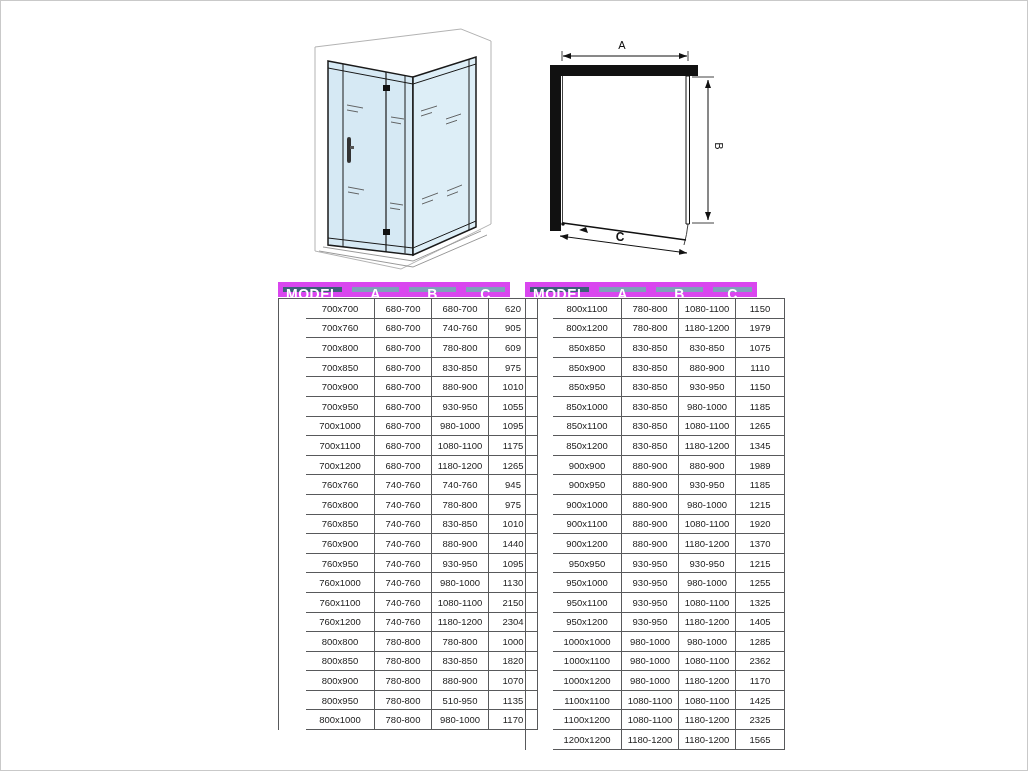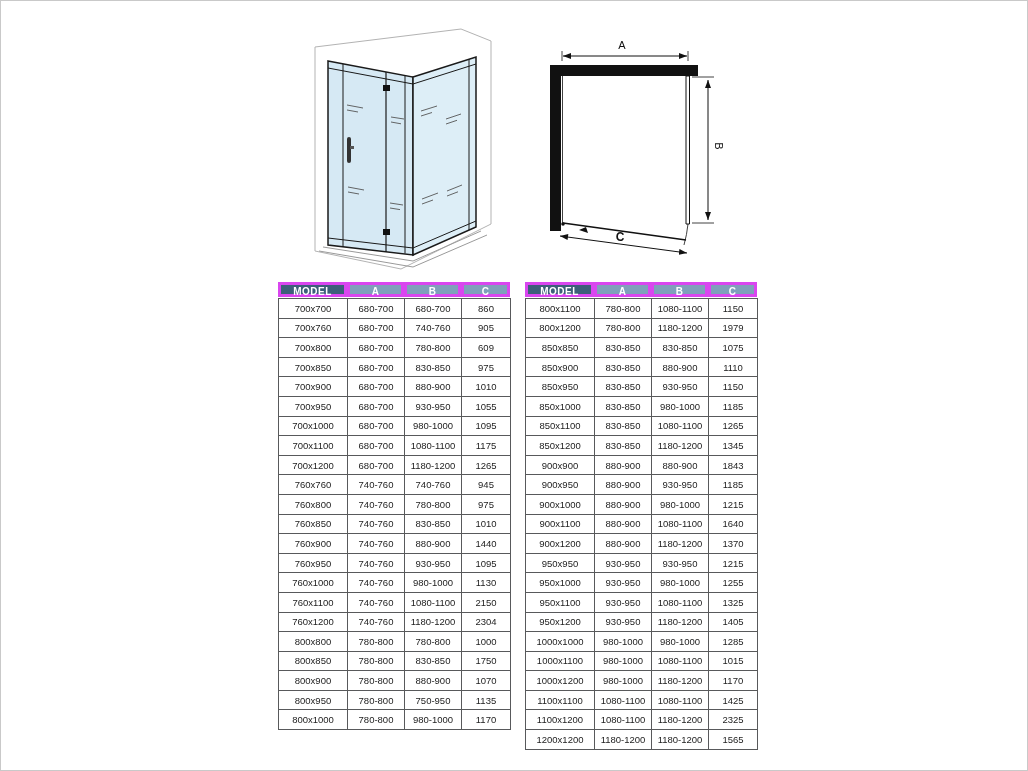--- a/index.html
+++ b/index.html
@@ -11,28 +11,28 @@
     box-sizing:border-box;
     margin:0 auto;
     font-family:"Liberation Sans", sans-serif;
     overflow:hidden;
   }
   svg{display:block;}
   
   .spec-table{position:absolute;}
   .thead{display:flex;margin-bottom:1px;}
   .th{
-    color:#fff;font-weight:bold;font-size:10px;
+    color:#fff;font-weight:bold;font-size:14px;
     height:15px;line-height:14px;text-align:center;
-    border:3px solid #d946ef;box-sizing:border-box;
+    border:5px solid #d946ef;box-sizing:border-box;
     letter-spacing:0.5px;
   }
   .th-model{background:var(--header-model-bg,#3d5f7a);}
   .th-dim{background:var(--header-dim-bg,#7fa0bb);}
-  .tgrid{border-top:1px solid var(--grid-line,#58595b);border-left:1px solid var(--grid-line,#58595b);display:inline-block;}
+  .tgrid{border-top:1px solid var(--grid-line,#58595b);border-left:1px solid var(--grid-line,#58595b);display:inline-block;padding-left:27px;}
   .trow{display:flex;height:19.6px;}
   .td{
     border-right:1px solid var(--grid-line,#58595b);
     border-bottom:1px solid var(--grid-line,#58595b);
     box-sizing:border-box;
     display:flex;align-items:center;justify-content:center;
     font-size:9.5px;color:#222;
   }
   .col0{width:69px;}
   .col1{width:57px;}
@@ -151,21 +151,21 @@
 
   <div class="spec-table table-1"><div class="thead">
         <div class="th col0 th-model">MODEL</div>
         <div class="th col1 th-dim">A</div>
         <div class="th col2 th-dim">B</div>
         <div class="th col3 th-dim">C</div>
       </div><div class="tgrid"><div class="trow">
           <div class="td col0">700x700</div>
           <div class="td col1">680-700</div>
           <div class="td col2">680-700</div>
-          <div class="td col3">860</div>
+          <div class="td col3">620</div>
         </div><div class="trow">
           <div class="td col0">700x760</div>
           <div class="td col1">680-700</div>
           <div class="td col2">740-760</div>
           <div class="td col3">905</div>
         </div><div class="trow">
           <div class="td col0">700x800</div>
           <div class="td col1">680-700</div>
           <div class="td col2">780-800</div>
           <div class="td col3">609</div>
@@ -241,30 +241,30 @@
           <div class="td col3">2304</div>
         </div><div class="trow">
           <div class="td col0">800x800</div>
           <div class="td col1">780-800</div>
           <div class="td col2">780-800</div>
           <div class="td col3">1000</div>
         </div><div class="trow">
           <div class="td col0">800x850</div>
           <div class="td col1">780-800</div>
           <div class="td col2">830-850</div>
-          <div class="td col3">1750</div>
+          <div class="td col3">1820</div>
         </div><div class="trow">
           <div class="td col0">800x900</div>
           <div class="td col1">780-800</div>
           <div class="td col2">880-900</div>
           <div class="td col3">1070</div>
         </div><div class="trow">
           <div class="td col0">800x950</div>
           <div class="td col1">780-800</div>
-          <div class="td col2">750-950</div>
+          <div class="td col2">510-950</div>
           <div class="td col3">1135</div>
         </div><div class="trow">
           <div class="td col0">800x1000</div>
           <div class="td col1">780-800</div>
           <div class="td col2">980-1000</div>
           <div class="td col3">1170</div>
         </div></div></div>
   <div class="spec-table table-2"><div class="thead">
         <div class="th col0 th-model">MODEL</div>
         <div class="th col1 th-dim">A</div>
@@ -307,36 +307,36 @@
           <div class="td col3">1265</div>
         </div><div class="trow">
           <div class="td col0">850x1200</div>
           <div class="td col1">830-850</div>
           <div class="td col2">1180-1200</div>
           <div class="td col3">1345</div>
         </div><div class="trow">
           <div class="td col0">900x900</div>
           <div class="td col1">880-900</div>
           <div class="td col2">880-900</div>
-          <div class="td col3">1843</div>
+          <div class="td col3">1989</div>
         </div><div class="trow">
           <div class="td col0">900x950</div>
           <div class="td col1">880-900</div>
           <div class="td col2">930-950</div>
           <div class="td col3">1185</div>
         </div><div class="trow">
           <div class="td col0">900x1000</div>
           <div class="td col1">880-900</div>
           <div class="td col2">980-1000</div>
           <div class="td col3">1215</div>
         </div><div class="trow">
           <div class="td col0">900x1100</div>
           <div class="td col1">880-900</div>
           <div class="td col2">1080-1100</div>
-          <div class="td col3">1640</div>
+          <div class="td col3">1920</div>
         </div><div class="trow">
           <div class="td col0">900x1200</div>
           <div class="td col1">880-900</div>
           <div class="td col2">1180-1200</div>
           <div class="td col3">1370</div>
         </div><div class="trow">
           <div class="td col0">950x950</div>
           <div class="td col1">930-950</div>
           <div class="td col2">930-950</div>
           <div class="td col3">1215</div>
@@ -357,21 +357,21 @@
           <div class="td col3">1405</div>
         </div><div class="trow">
           <div class="td col0">1000x1000</div>
           <div class="td col1">980-1000</div>
           <div class="td col2">980-1000</div>
           <div class="td col3">1285</div>
         </div><div class="trow">
           <div class="td col0">1000x1100</div>
           <div class="td col1">980-1000</div>
           <div class="td col2">1080-1100</div>
-          <div class="td col3">1015</div>
+          <div class="td col3">2362</div>
         </div><div class="trow">
           <div class="td col0">1000x1200</div>
           <div class="td col1">980-1000</div>
           <div class="td col2">1180-1200</div>
           <div class="td col3">1170</div>
         </div><div class="trow">
           <div class="td col0">1100x1100</div>
           <div class="td col1">1080-1100</div>
           <div class="td col2">1080-1100</div>
           <div class="td col3">1425</div>

